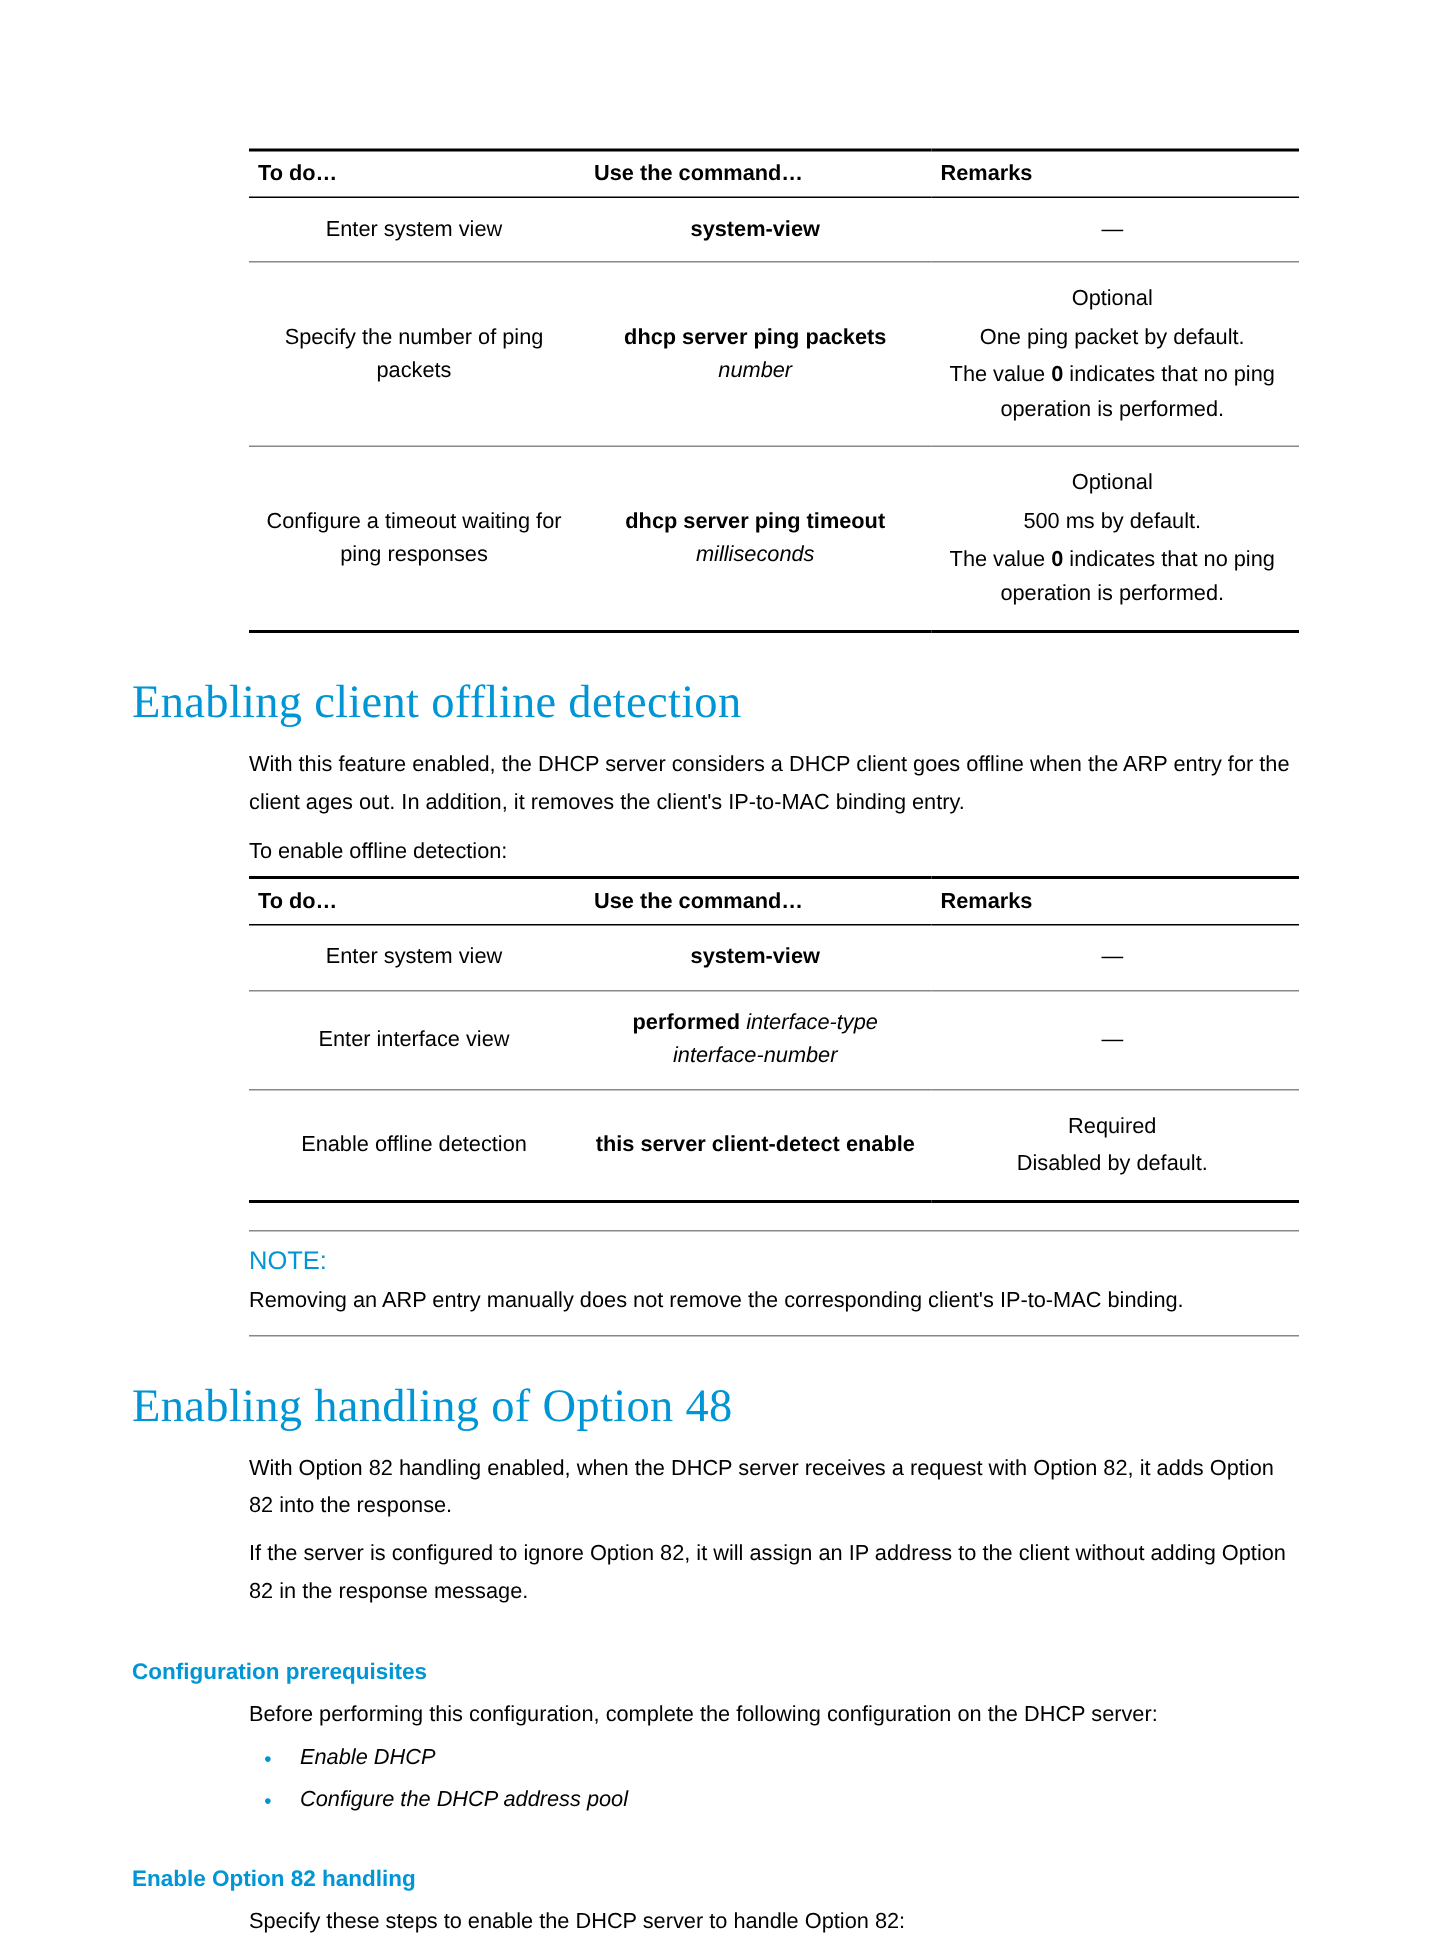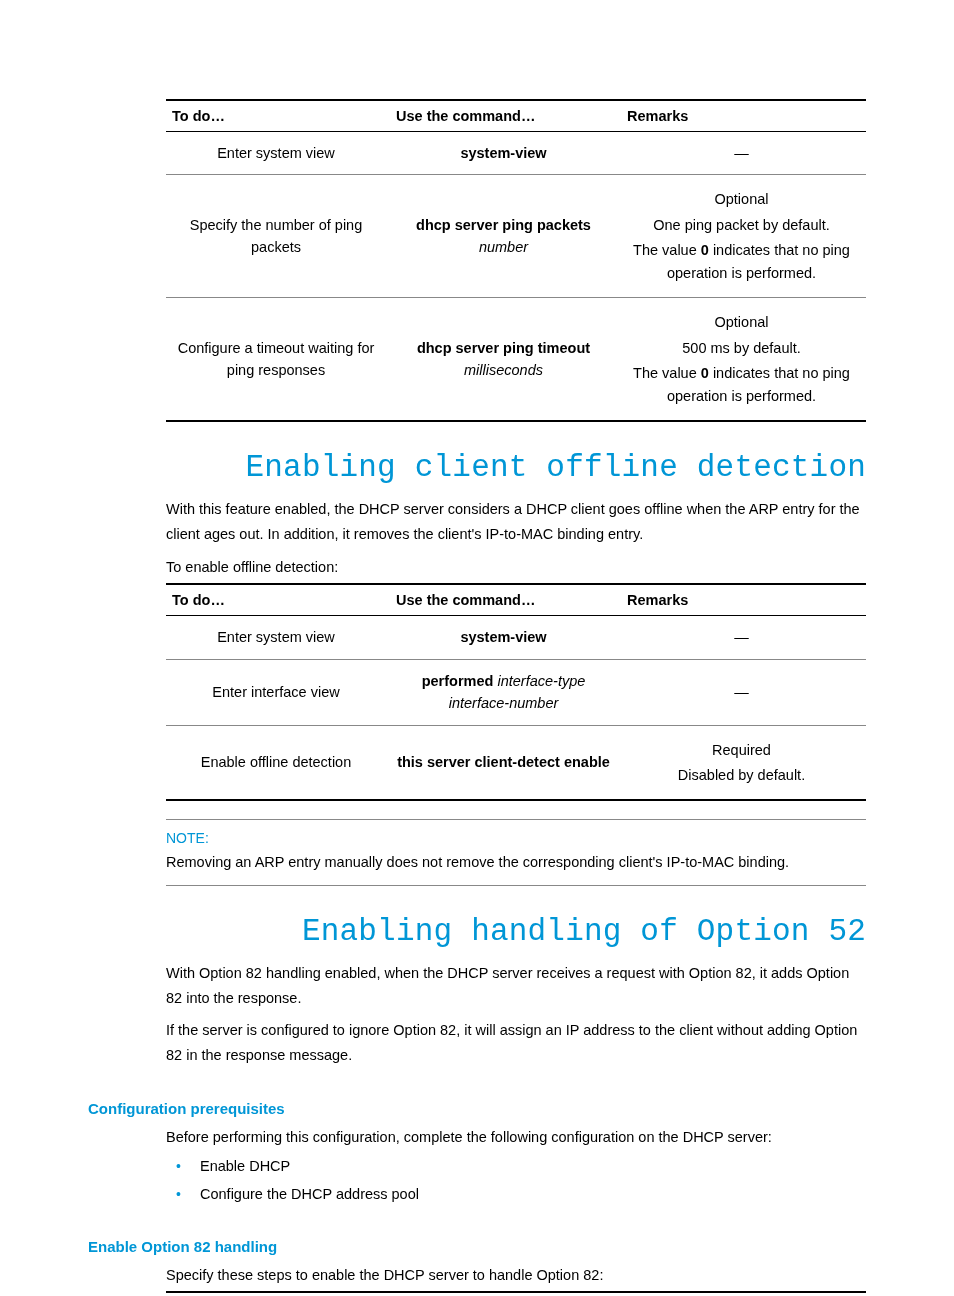--- a/index.html
+++ b/index.html
@@ -11,27 +11,26 @@
     background: #fff;
     width: 954px;
   }
   .page {
     padding: 95px 88px 40px 88px;
   }
   .content-indent {
     margin-left: 78px;
   }
   h1.section {
-    font-family: Liberation Mono, monospace;
+    font-family: Liberation Serif, serif;
     font-weight: 300;
     font-size: 31px;
     color: #0096d6;
     margin: 28px 0 12px 0;
     letter-spacing: 0.2px;
-    text-align: right;
   }
   h3.subsection {
     font-family: Arial, Helvetica, sans-serif;
     font-size: 15px;
     font-weight: bold;
     color: #0096d6;
     margin: 32px 0 8px 0;
   }
   p {
     margin: 8px 0;
@@ -66,32 +65,33 @@
   table.doc .col1 { width: 32%; }
   table.doc .col2 { width: 33%; }
   table.doc .col3 { width: 35%; }
   .bold { font-weight: bold; }
   .ital { font-style: italic; }
   .em-dash { font-weight: normal; }
   .remarks-block { line-height: 1.55; }
   .remarks-block div { margin: 3px 0; }
   .note-label {
     color: #0096d6;
-    font-size: 14px;
+    font-size: 17px;
     margin: 10px 0 2px 0;
   }
   .note-box {
     border-top: 1px solid #888;
     border-bottom: 1px solid #888;
     padding-bottom: 6px;
   }
   ul.bullets {
     list-style: none;
     padding-left: 0;
     margin: 6px 0;
+    font-style: italic;
   }
   ul.bullets li {
     position: relative;
     padding-left: 34px;
     margin: 4px 0;
     line-height: 1.6;
   }
   ul.bullets li::before {
     content: "•";
     position: absolute;
@@ -176,21 +176,21 @@
         </tr>
       </tbody>
     </table>
 
     <div class="note-box" style="margin-top:18px;">
       <div class="note-label">NOTE:</div>
       <p class="tight">Removing an ARP entry manually does not remove the corresponding client's IP-to-MAC binding.</p>
     </div>
   </div>
 
-  <h1 class="section">Enabling handling of Option 52</h1>
+  <h1 class="section">Enabling handling of Option 48</h1>
   <div class="content-indent">
     <p>With Option 82 handling enabled, when the DHCP server receives a request with Option 82, it adds Option 82 into the response.</p>
     <p>If the server is configured to ignore Option 82, it will assign an IP address to the client without adding Option 82 in the response message.</p>
   </div>
 
   <h3 class="subsection">Configuration prerequisites</h3>
   <div class="content-indent">
     <p class="tight">Before performing this configuration, complete the following configuration on the DHCP server:</p>
     <ul class="bullets">
       <li>Enable DHCP</li>

